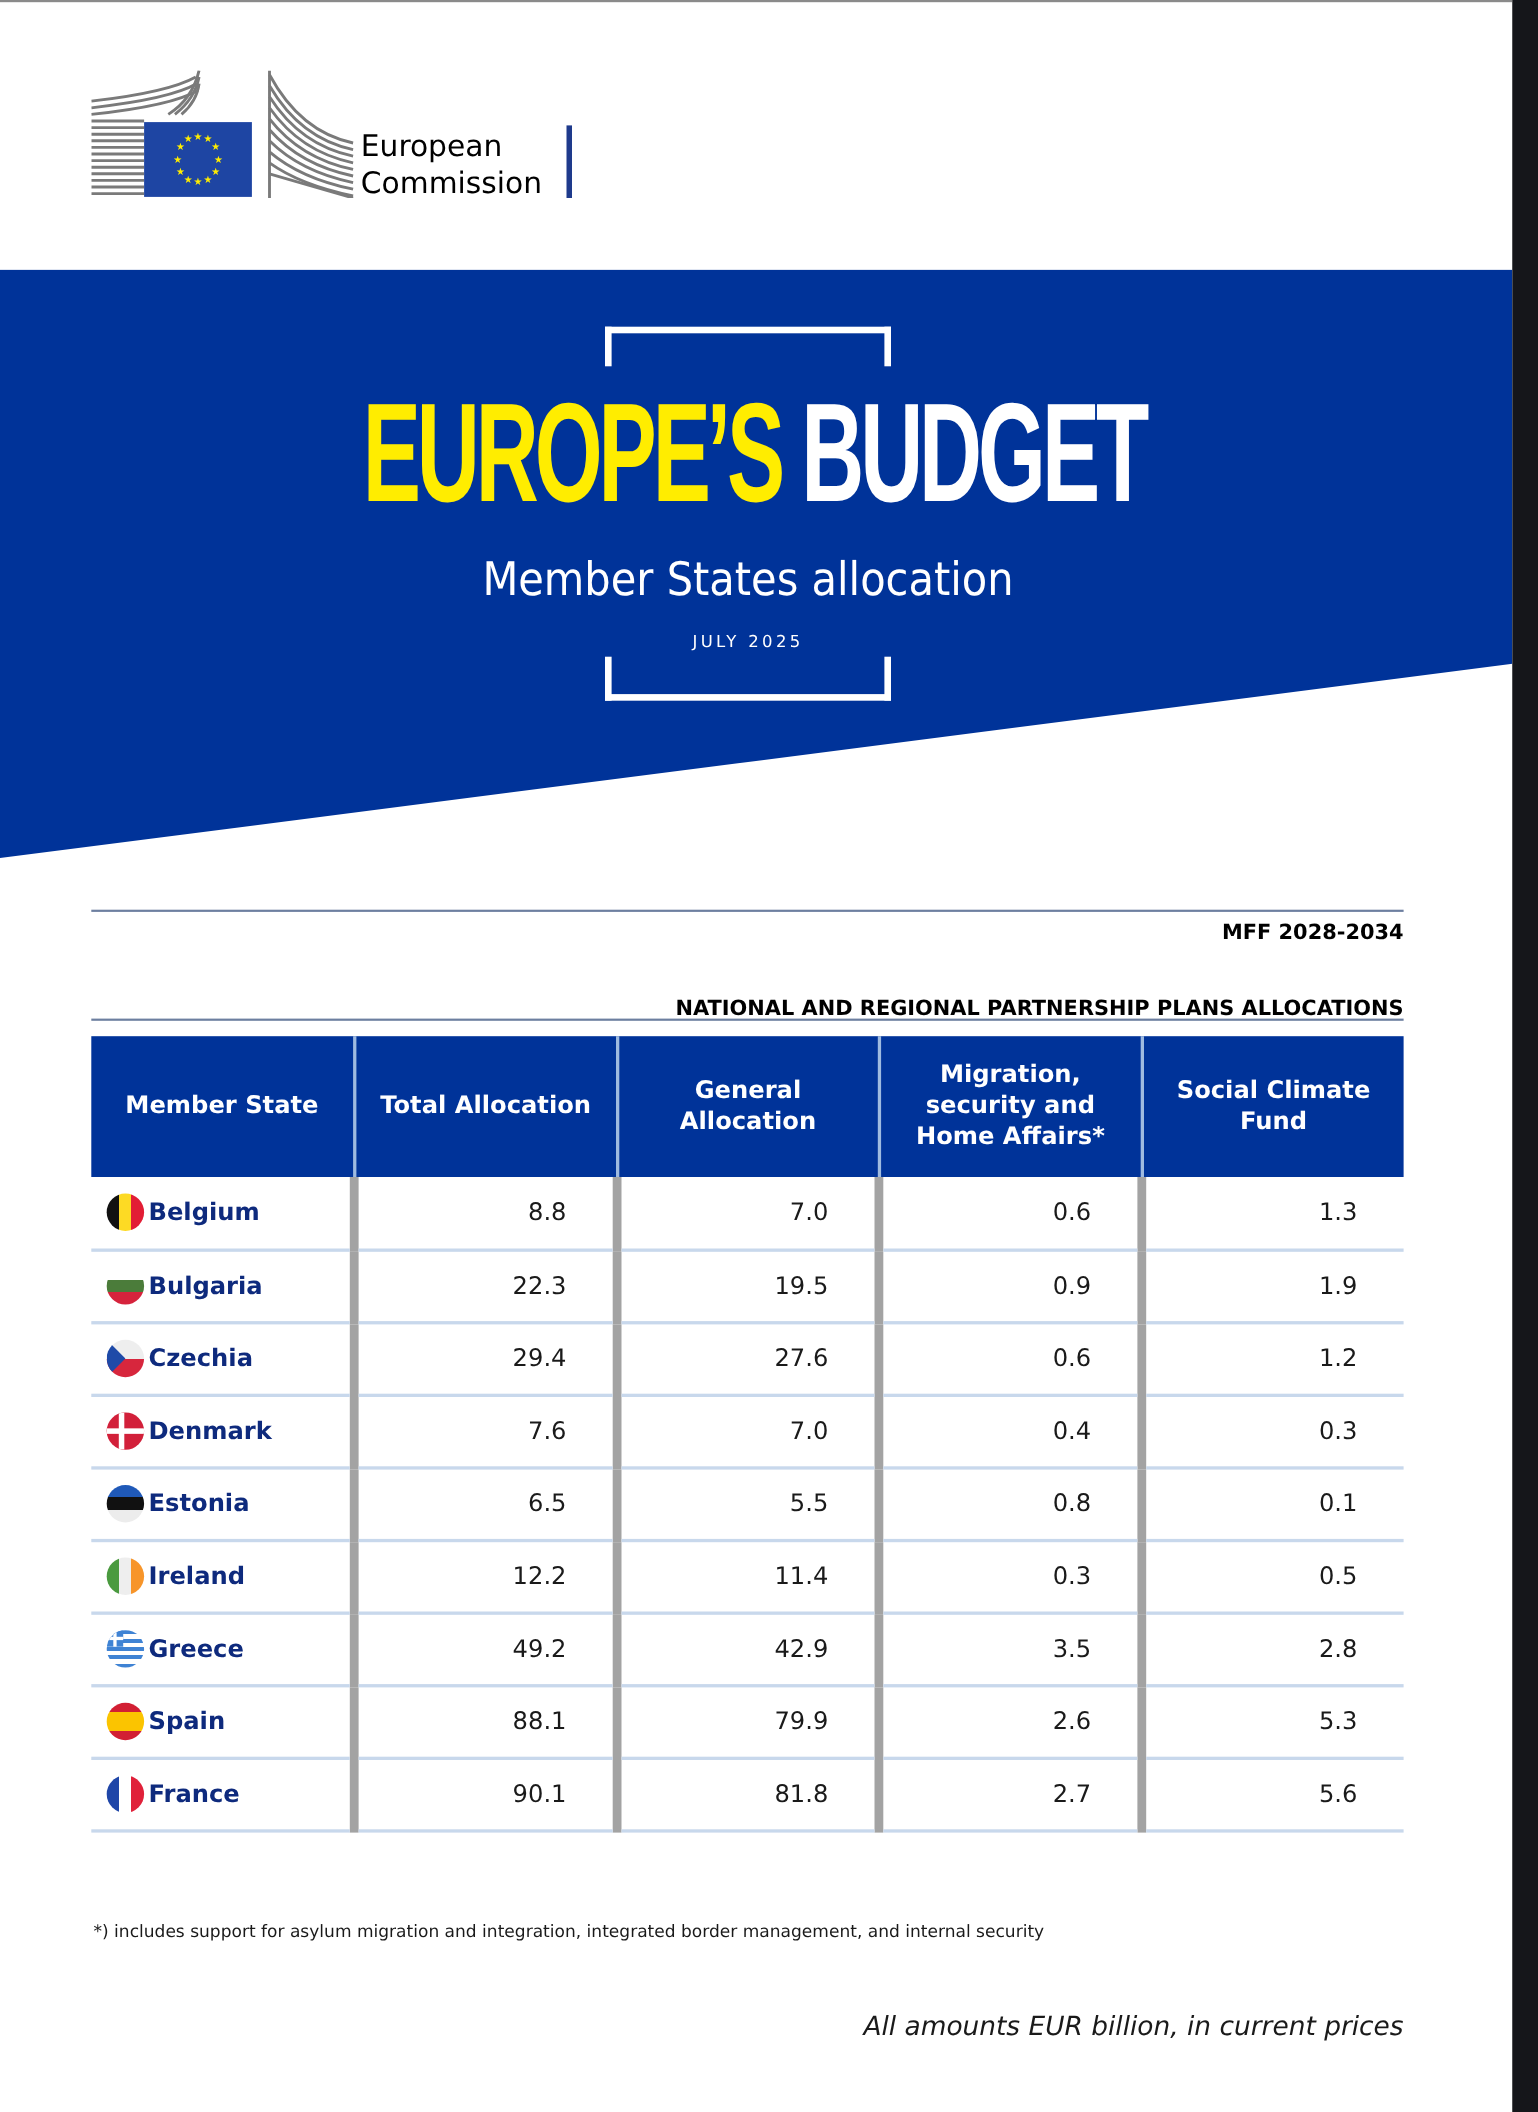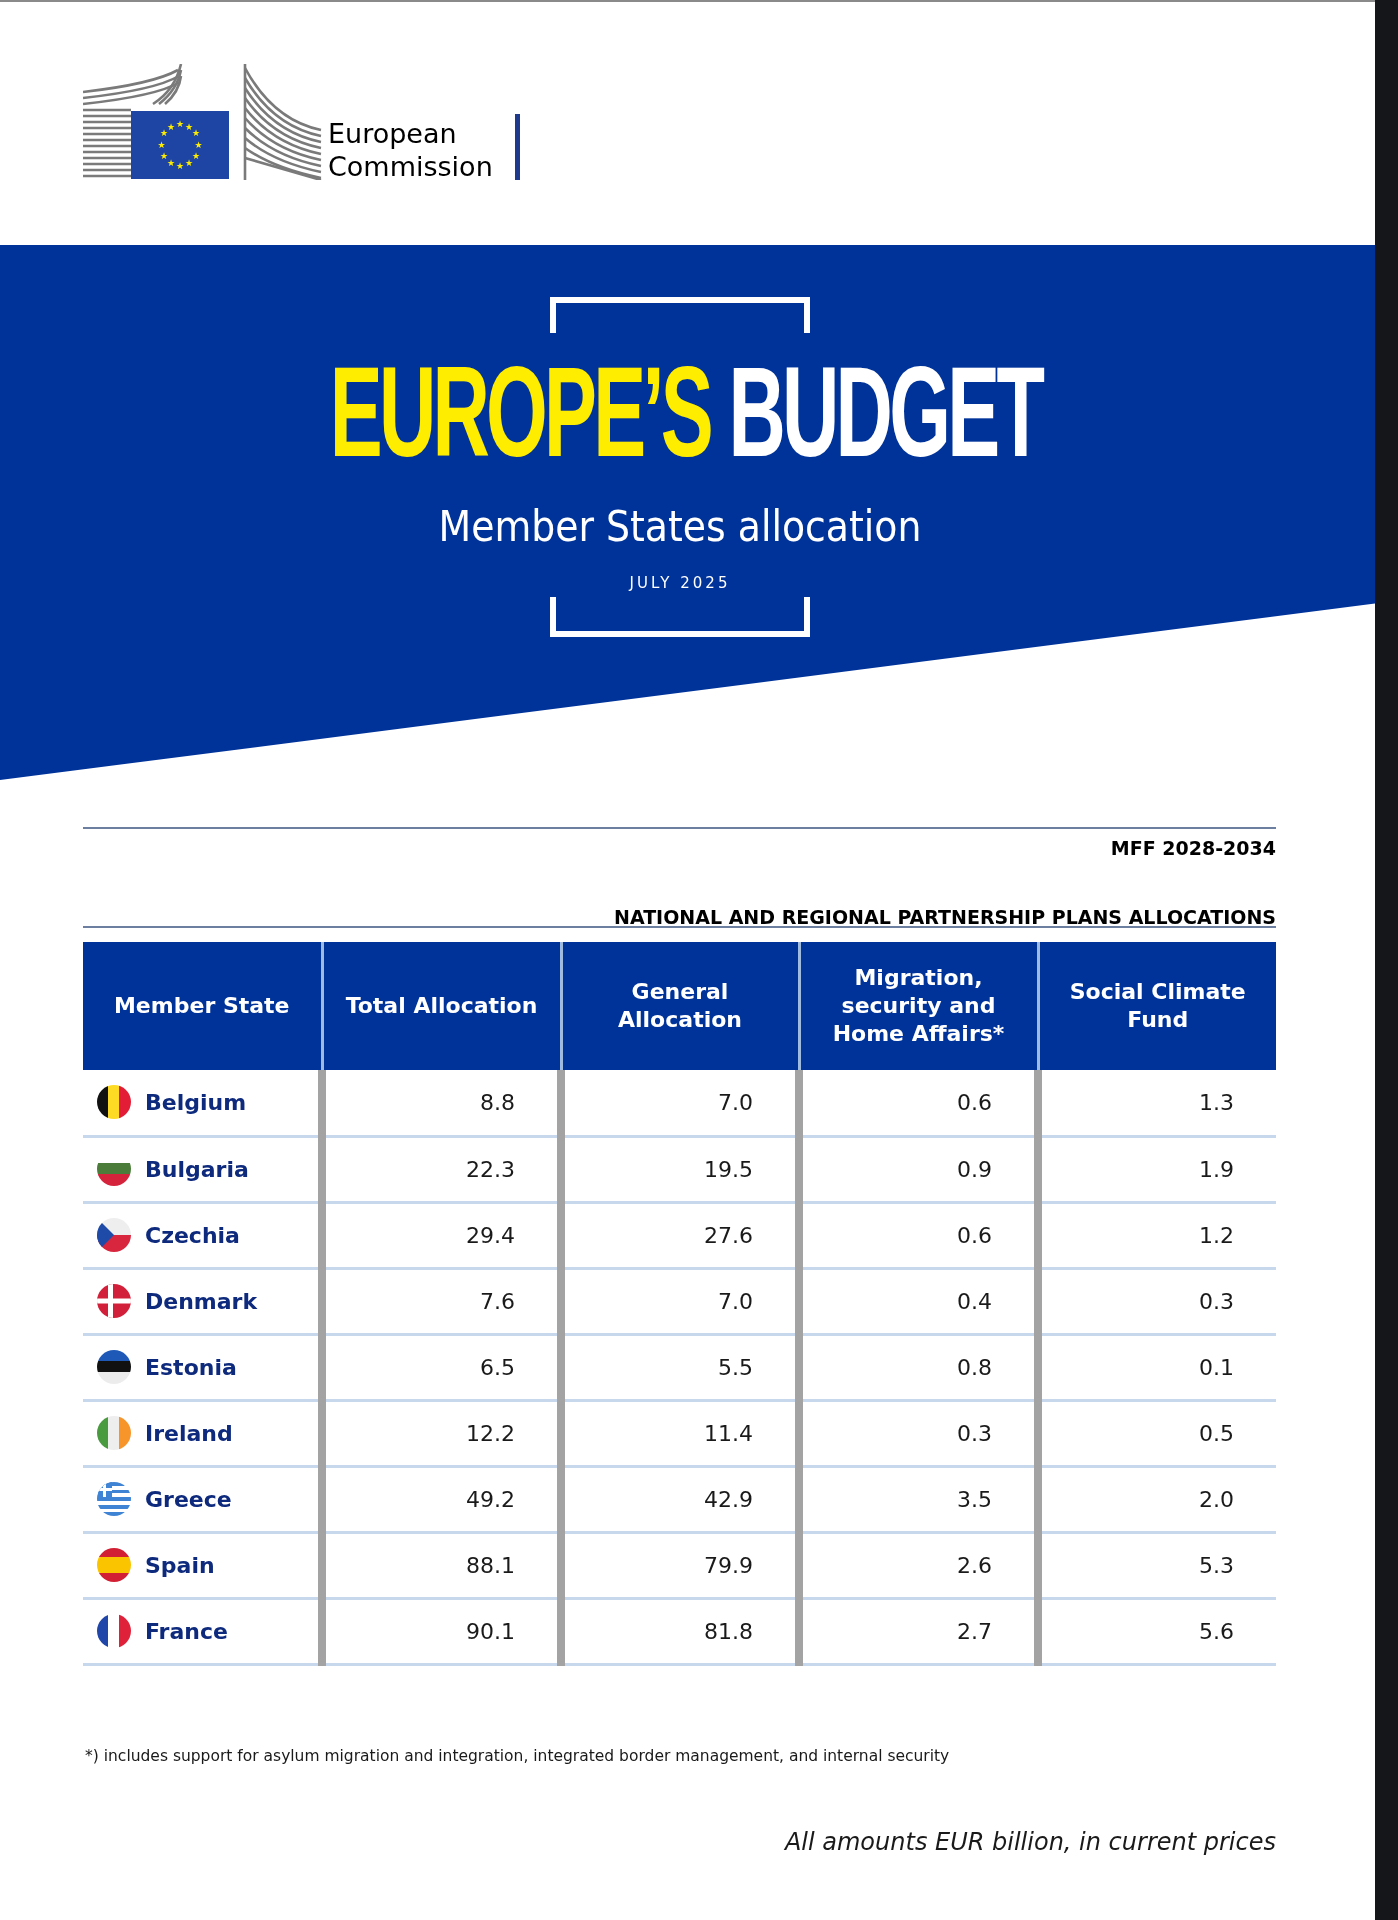--- a/index.html
+++ b/index.html
@@ -29,21 +29,21 @@
   
   .rule { position: absolute; left: 83px; width: 1193px; height: 2px; background: #6d7fa0; }
   .tbl-title { position: absolute; left: 83px; width: 1193px; text-align: right; color: #000000; font-weight: bold; font-family: "DejaVu Sans", sans-serif; }
   .tbl-sub { position: absolute; left: 83px; width: 1193px; text-align: center; color: #0e2a7d; font-size: 15px; }
 
   table.alloc { position: absolute; left: 83px; top: 940px; width: 1193px; border-collapse: collapse; table-layout: fixed; }
   table.alloc th { background: #003399; color: #ffffff; font-weight: bold; font-size: 22px; line-height: 28px; height: 128px; text-align: center; border-left: 3px solid #9fbbe0; padding: 0 10px; }
   table.alloc th:first-child { border-left: none; }
   table.alloc td { height: 66px; border-bottom: 3px solid #c8d8ec; border-left: 8px solid #a3a3a3; font-size: 22px; color: #1a1a1a; text-align: right; padding-right: 42px; }
   table.alloc td:first-child { border-left: none; text-align: left; padding: 0 0 0 14px; }
-  .ms { display: flex; align-items: center; gap: 14px; }
+  .ms { display: flex; align-items: center; gap: 4px; }
   .flag { width: 34px; height: 34px; border-radius: 50%; overflow: hidden; flex-shrink: 0; position: relative; }
   .ms-name { color: #0e2a7d; font-weight: bold; font-size: 22px; }
 
   .footnote { position: absolute; left: 85px; top: 1745px; font-size: 15.5px; color: #1a1a1a; }
   .amounts { position: absolute; right: 99px; top: 1826px; font-size: 24px; font-style: italic; color: #1a1a1a; }
 </style>
 </head>
 <body>
 
 <div class="page">
@@ -233,21 +233,21 @@
                   <rect x="6" y="0" width="3" height="15" fill="#fff"></rect>
                   <rect x="0" y="6" width="15" height="3" fill="#fff"></rect>
                 </svg>
               </span>
               <span class="ms-name">Greece</span>
             </div>
           </td>
         <td>49.2</td>
         <td>42.9</td>
         <td>3.5</td>
-        <td>2.0</td>
+        <td>2.8</td>
       </tr>
       <tr>
         <td>
             <div class="ms">
               <span class="flag" style="background:linear-gradient(180deg,#d21f33 0 25%,#fbc400 25% 75%,#d21f33 75%);"></span>
               <span class="ms-name">Spain</span>
             </div>
           </td>
         <td>88.1</td>
         <td>79.9</td>

